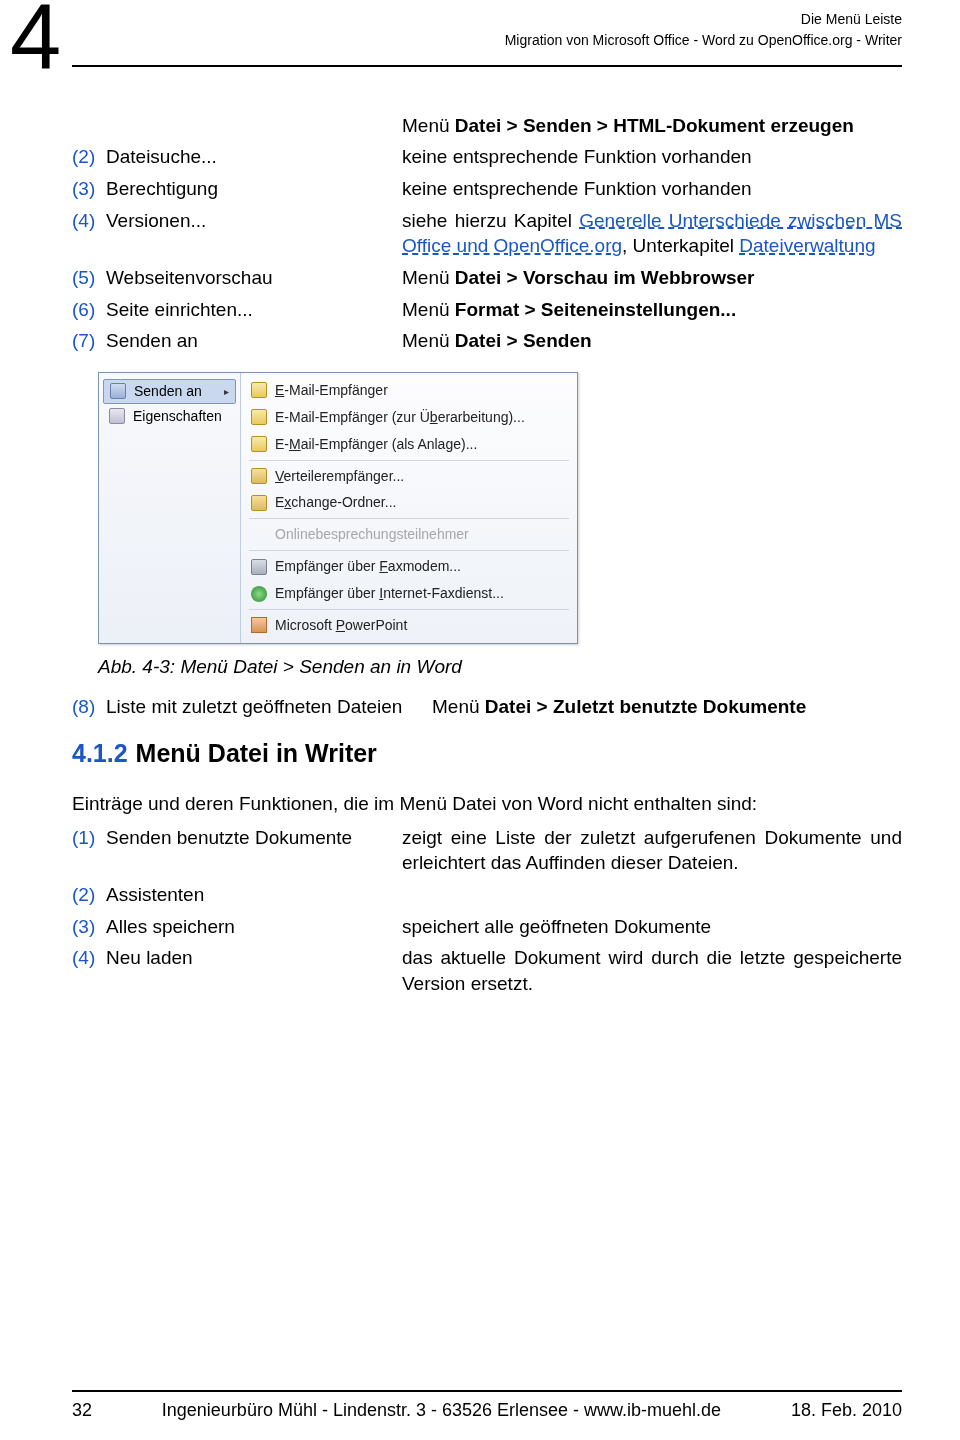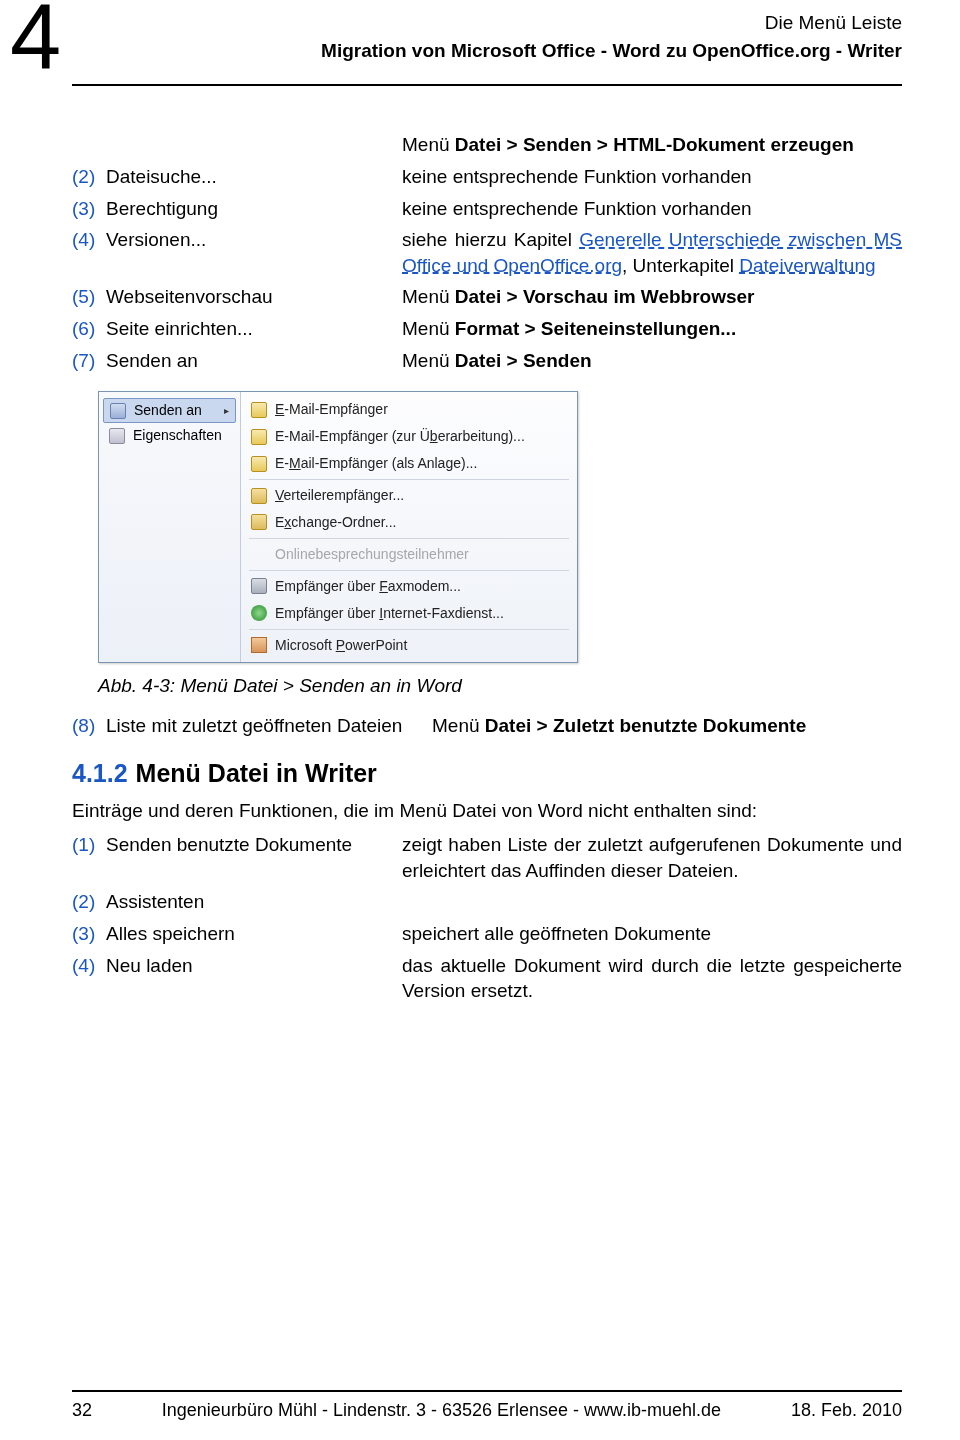--- a/index.html
+++ b/index.html
@@ -20,24 +20,24 @@
     position: absolute;
     top: 0;
     left: 10px;
     font-size: 92px;
     font-weight: normal;
     line-height: 0.8;
   }
   .header {
     padding-top: 10px;
     text-align: right;
-    font-size: 19px;
+    font-size: 14px;
   }
   .header-title { margin-bottom: 2px; }
-  .header-sub { border-bottom: 2px solid #000; padding-bottom: 21px; font-weight: bold; }
+  .header-sub { border-bottom: 2px solid #000; padding-bottom: 15px; }
   .content { margin-top: 46px; }
   .row { display: flex; margin-bottom: 6px; }
   .col-left { width: 330px; flex-shrink: 0; display: flex; }
   .num { color: #1a56c4; min-width: 34px; }
   .label { color: #000; }
   .col-right { flex: 1; text-align: justify; }
   .bold { font-weight: bold; }
   .link { color: #1a56c4; text-decoration: underline; text-decoration-style: dashed; }
   .figure-wrap { margin: 18px 0 10px 0; }
   .figure {
@@ -72,21 +72,21 @@
   .fig-ico { width: 16px; height: 16px; display: inline-block; }
   .fig-right { flex: 1; padding: 4px 0; }
   .fig-right-item { display: flex; align-items: center; padding: 4px 10px; gap: 8px; color: #222; }
   .fig-right-item.disabled { color: #a7a7a7; }
   .fig-right .sep { height: 1px; background: #d0d6e0; margin: 2px 8px; }
   .arrow { margin-left: auto; font-size: 10px; color: #333; }
   .caption { font-style: italic; margin: 10px 0 14px 26px; font-size: 19px; }
   .h2 {
     font-size: 25px;
     font-weight: bold;
-    margin: 18px 0 8px 0;
+    margin: 18px 0 20px 0;
   }
   .h2 .h2num { color: #1a56c4; margin-right: 8px; }
   .para { text-align: justify; margin-bottom: 8px; }
   .footer {
     position: absolute;
     bottom: 18px;
     left: 72px;
     right: 58px;
     border-top: 2px solid #000;
     padding-top: 6px;
@@ -244,21 +244,21 @@
       <span class="h2num">4.1.2</span><span>Menü Datei in Writer</span>
     </div>
     <div class="para">Einträge und deren Funktionen, die im Menü Datei von Word nicht enthalten sind:</div>
 
     <div id="list2">
         <div class="row">
           <div class="col-left">
             <span class="num">(1)</span>
             <span class="label">Senden benutzte Dokumente</span>
           </div>
-          <div class="col-right">zeigt haben Liste der zuletzt aufgerufenen Dokumente und erleichtert das Auffinden dieser Dateien.</div>
+          <div class="col-right">zeigt eine Liste der zuletzt aufgerufenen Dokumente und erleichtert das Auffinden dieser Dateien.</div>
         </div>
         <div class="row">
           <div class="col-left">
             <span class="num">(2)</span>
             <span class="label">Assistenten</span>
           </div>
         </div>
         <div class="row">
           <div class="col-left">
             <span class="num">(3)</span>

